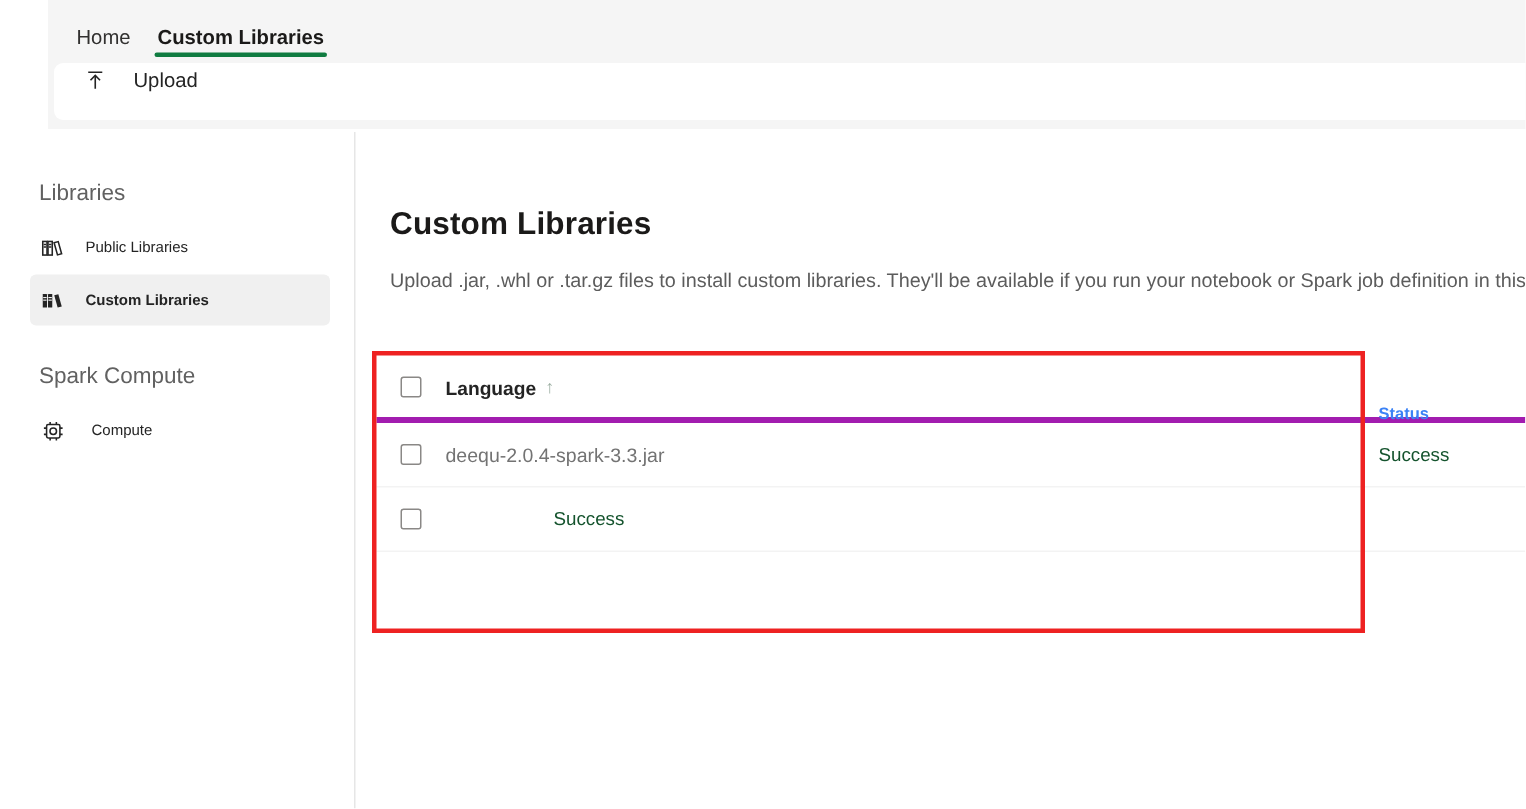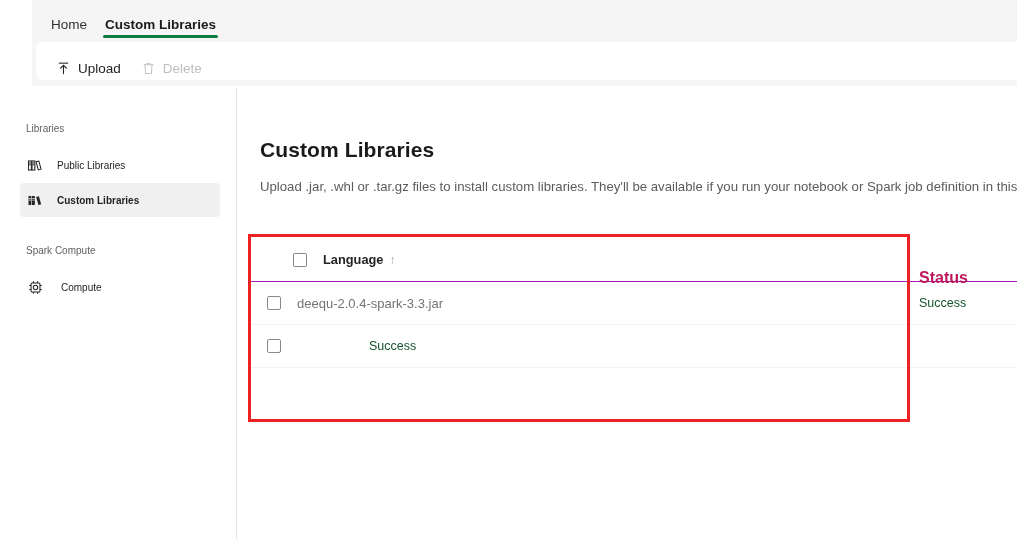--- a/index.html
+++ b/index.html
@@ -67,22 +67,22 @@
     height: 38px;
     background: #ffffff;
     border-radius: 6px;
     display: flex;
     align-items: center;
     padding-left: 10px;
     box-sizing: border-box;
   }
   .cmd {
     display: flex;
-    align-items: flex-end;
-    gap: 7px;
+    align-items: flex-start;
+    gap: 18px;
     height: 30px;
     padding: 0 10px;
     border-radius: 4px;
     cursor: pointer;
     font-size: 13.5px;
     color: #242424;
     white-space: nowrap;
   }
   .cmd.disabled {
     color: #bdbdbd;
@@ -109,21 +109,21 @@
   }
 
   
   .sidebar {
     position: absolute;
     left: 0; top: 0;
     width: 236px;
     height: 453px;
   }
   .nav-group-title {
-    font-size: 10px;
+    font-size: 15px;
     color: #616161;
     padding: 0 0 0 26px;
     height: 18px;
     line-height: 18px;
   }
   .nav-item {
     display: flex;
     align-items: center;
     gap: 13px;
     height: 34px;
@@ -183,22 +183,21 @@
     width: 766px;
   }
   .trow {
     display: flex;
     align-items: center;
     height: 43px;
     box-sizing: border-box;
   }
   .trow.header {
     height: 44px;
-    border-bottom: 1px solid #a21caf;
-    padding-left: 26px;
+    border-bottom: 4px solid #a21caf;
   }
   .trow.data {
     border-bottom: 1px solid #f3f3f3;
   }
   .cell-check {
     width: 46px;
     display: flex;
     align-items: center;
     justify-content: center;
     flex: none;
@@ -239,22 +238,22 @@
     flex: none;
     font-size: 12.5px;
     color: #14532d;
     text-align: left;
     padding-left: 72px;
     box-sizing: border-box;
     white-space: nowrap;
   }
   .trow.header .cell-status {
     font-weight: 700;
-    font-size: 16px;
-    color: #be185d;
+    font-size: 11px;
+    color: #3b82f6;
     margin-top: 36px;
   }
 
   
   .annot {
     position: absolute;
     left: 248px;
     top: 234px;
     width: 662px;
     height: 188px;
@@ -284,30 +283,20 @@
         <svg width="15" height="15" viewBox="0 0 16 16" fill="none" stroke="#242424" stroke-width="1.15">
           <path d="M3 2.3h10"></path>
           <path d="M8 14V4.6"></path>
           <path d="M4.6 8 8 4.5 11.4 8"></path>
         </svg>
       </span>
       <span>Upload</span>
     </div>
 
 
-    <div class="cmd disabled">
-      <span>
-        <svg width="15" height="15" viewBox="0 0 16 16" fill="none" stroke="#c8c6c4" stroke-width="1.15">
-          <path d="M2.8 3.9h10.4"></path>
-          <path d="M6.4 3.7V2.6h3.2v1.1"></path>
-          <path d="M4.3 3.9 4.9 13.4h6.2l.6-9.5"></path>
-        </svg>
-      </span>
-      <span>Delete</span>
-    </div>
 
   </div>
 </div>
 
 <div class="workspace">
 
   <div class="vdivider"></div>
 
   <div class="sidebar">
 

